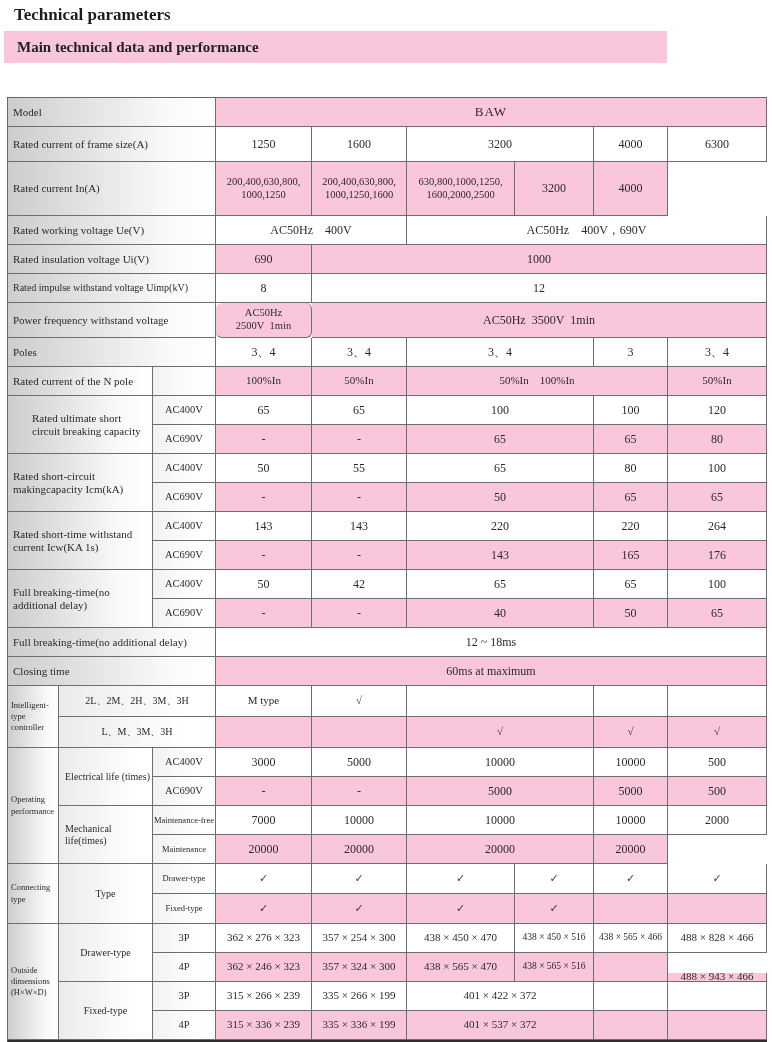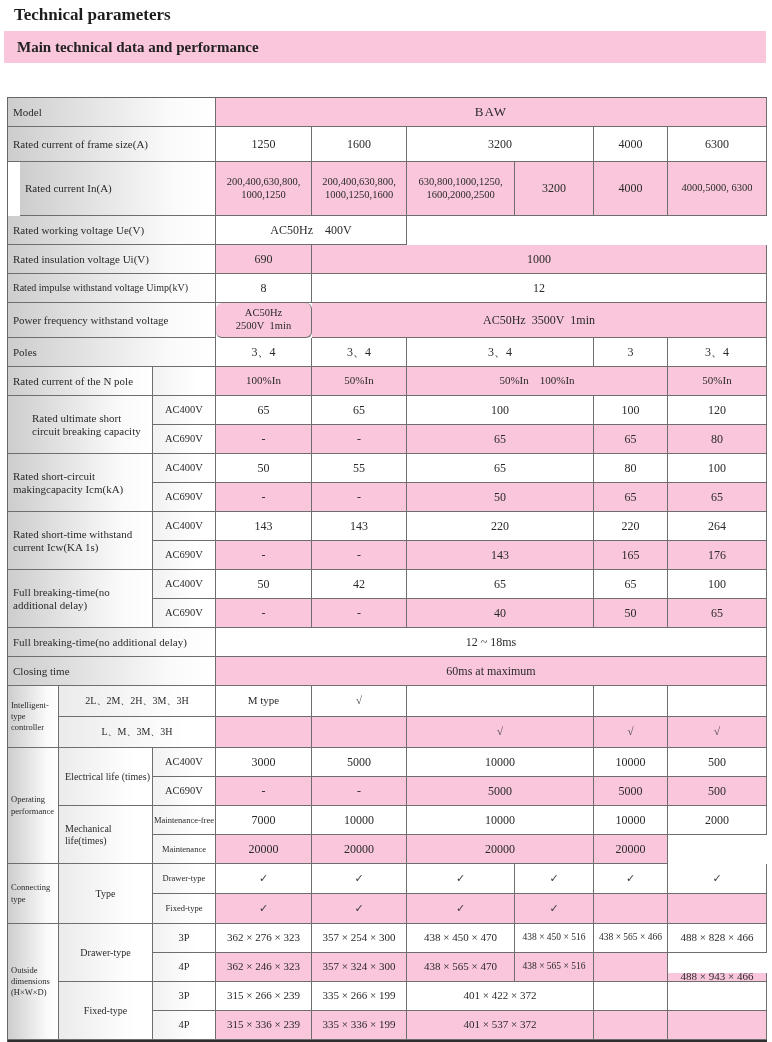--- a/index.html
+++ b/index.html
@@ -1,19 +1,19 @@
 <!DOCTYPE html>
 <html><head>
 <meta charset="utf-8">
 <style>
   html,body{margin:0;padding:0;background:#ffffff;}
   body{width:772px;height:1042px;position:relative;overflow:hidden;
        font-family:"Liberation Serif","DejaVu Serif",serif;color:#2a2a2a;}
   .page-title{position:absolute;left:14px;top:5px;font-size:17px;font-weight:bold;color:#1d1d1d;}
-  .banner{position:absolute;left:4px;top:31px;width:762px;height:32px;background:#f9c6dc;
+  .banner{position:absolute;left:4px;top:31px;width:663px;height:32px;background:#f9c6dc;
           display:flex;align-items:center;}
   .banner-text{font-size:15px;font-weight:bold;color:#222;padding-left:13px;}
   .grid{position:absolute;left:7px;top:97px;width:759px;display:grid;
         grid-template-columns:51px 94px 63px 96px 95px 108px 79px 74px 99px;
         grid-template-rows:29px 35px 54px 29px 29px 29px 35px 29px 29px repeat(8,29px) 29px 29px 31px 31px repeat(4,29px) 30px 30px repeat(4,29px);
         border-top:1px solid #666;border-left:1px solid #666;border-bottom:3px solid #2f2f2f;
         background:#fff;}
   .cell{border-right:1px solid #6e6e6e;border-bottom:1px solid #6e6e6e;
         display:flex;align-items:center;justify-content:center;
         text-align:center;font-size:12px;line-height:1.2;white-space:pre-line;overflow:hidden;}
@@ -47,29 +47,29 @@
 
 <div class="grid">
     <div class="cell l1" style="grid-area: 1 / 1 / span 1 / span 3;">Model</div>
     <div class="cell p baw" style="grid-area: 1 / 4 / span 1 / span 6;">BAW</div>
     <div class="cell l1" style="grid-area: 2 / 1 / span 1 / span 3;">Rated current of frame size(A)</div>
     <div class="cell w v" style="grid-area: 2 / 4 / span 1 / span 1;">1250</div>
     <div class="cell w v" style="grid-area: 2 / 5 / span 1 / span 1;">1600</div>
     <div class="cell w v" style="grid-area: 2 / 6 / span 1 / span 2;">3200</div>
     <div class="cell w v" style="grid-area: 2 / 8 / span 1 / span 1;">4000</div>
     <div class="cell w v" style="grid-area: 2 / 9 / span 1 / span 1;">6300</div>
-    <div class="cell l1" style="grid-area: 3 / 1 / span 1 / span 3; margin-left: 12px;">Rated current In(A)</div>
+    <div class="cell l1" style="grid-area: 3 / 1 / span 1 / span 3;">Rated current In(A)</div>
     <div class="cell p list" style="grid-area: 3 / 4 / span 1 / span 1;">200,400,630,800, 1000,1250</div>
     <div class="cell p list" style="grid-area: 3 / 5 / span 1 / span 1;">200,400,630,800, 1000,1250,1600</div>
     <div class="cell p list" style="grid-area: 3 / 6 / span 1 / span 1;">630,800,1000,1250, 1600,2000,2500</div>
     <div class="cell p v" style="grid-area: 3 / 7 / span 1 / span 1;">3200</div>
     <div class="cell p v" style="grid-area: 3 / 8 / span 1 / span 1;">4000</div>
-    <div class="cell p list" style="grid-area: 3 / 9 / span 1 / span 1;">4000,5000, 6300</div>
     <div class="cell l1" style="grid-area: 4 / 1 / span 1 / span 3;">Rated working voltage Ue(V)</div>
     <div class="cell w v" style="grid-area: 4 / 4 / span 1 / span 2;">AC50Hz　400V</div>
+    <div class="cell w v" style="grid-area: 4 / 6 / span 1 / span 4;">AC50Hz　400V，690V</div>
     <div class="cell l1" style="grid-area: 5 / 1 / span 1 / span 3;">Rated insulation voltage Ui(V)</div>
     <div class="cell p v" style="grid-area: 5 / 4 / span 1 / span 1;">690</div>
     <div class="cell p v" style="grid-area: 5 / 5 / span 1 / span 5;">1000</div>
     <div class="cell l1 sm" style="grid-area: 6 / 1 / span 1 / span 3;">Rated impulse withstand voltage Uimp(kV)</div>
     <div class="cell w v" style="grid-area: 6 / 4 / span 1 / span 1;">8</div>
     <div class="cell w v" style="grid-area: 6 / 5 / span 1 / span 5;">12</div>
     <div class="cell l1" style="grid-area: 7 / 1 / span 1 / span 3;">Power  frequency  withstand  voltage</div>
     <div class="cell p list" style="grid-area: 7 / 4 / span 1 / span 1; border-radius: 6px;">AC50Hz
 2500V 1min</div>
     <div class="cell p v" style="grid-area: 7 / 5 / span 1 / span 5;">AC50Hz 3500V 1min</div>

